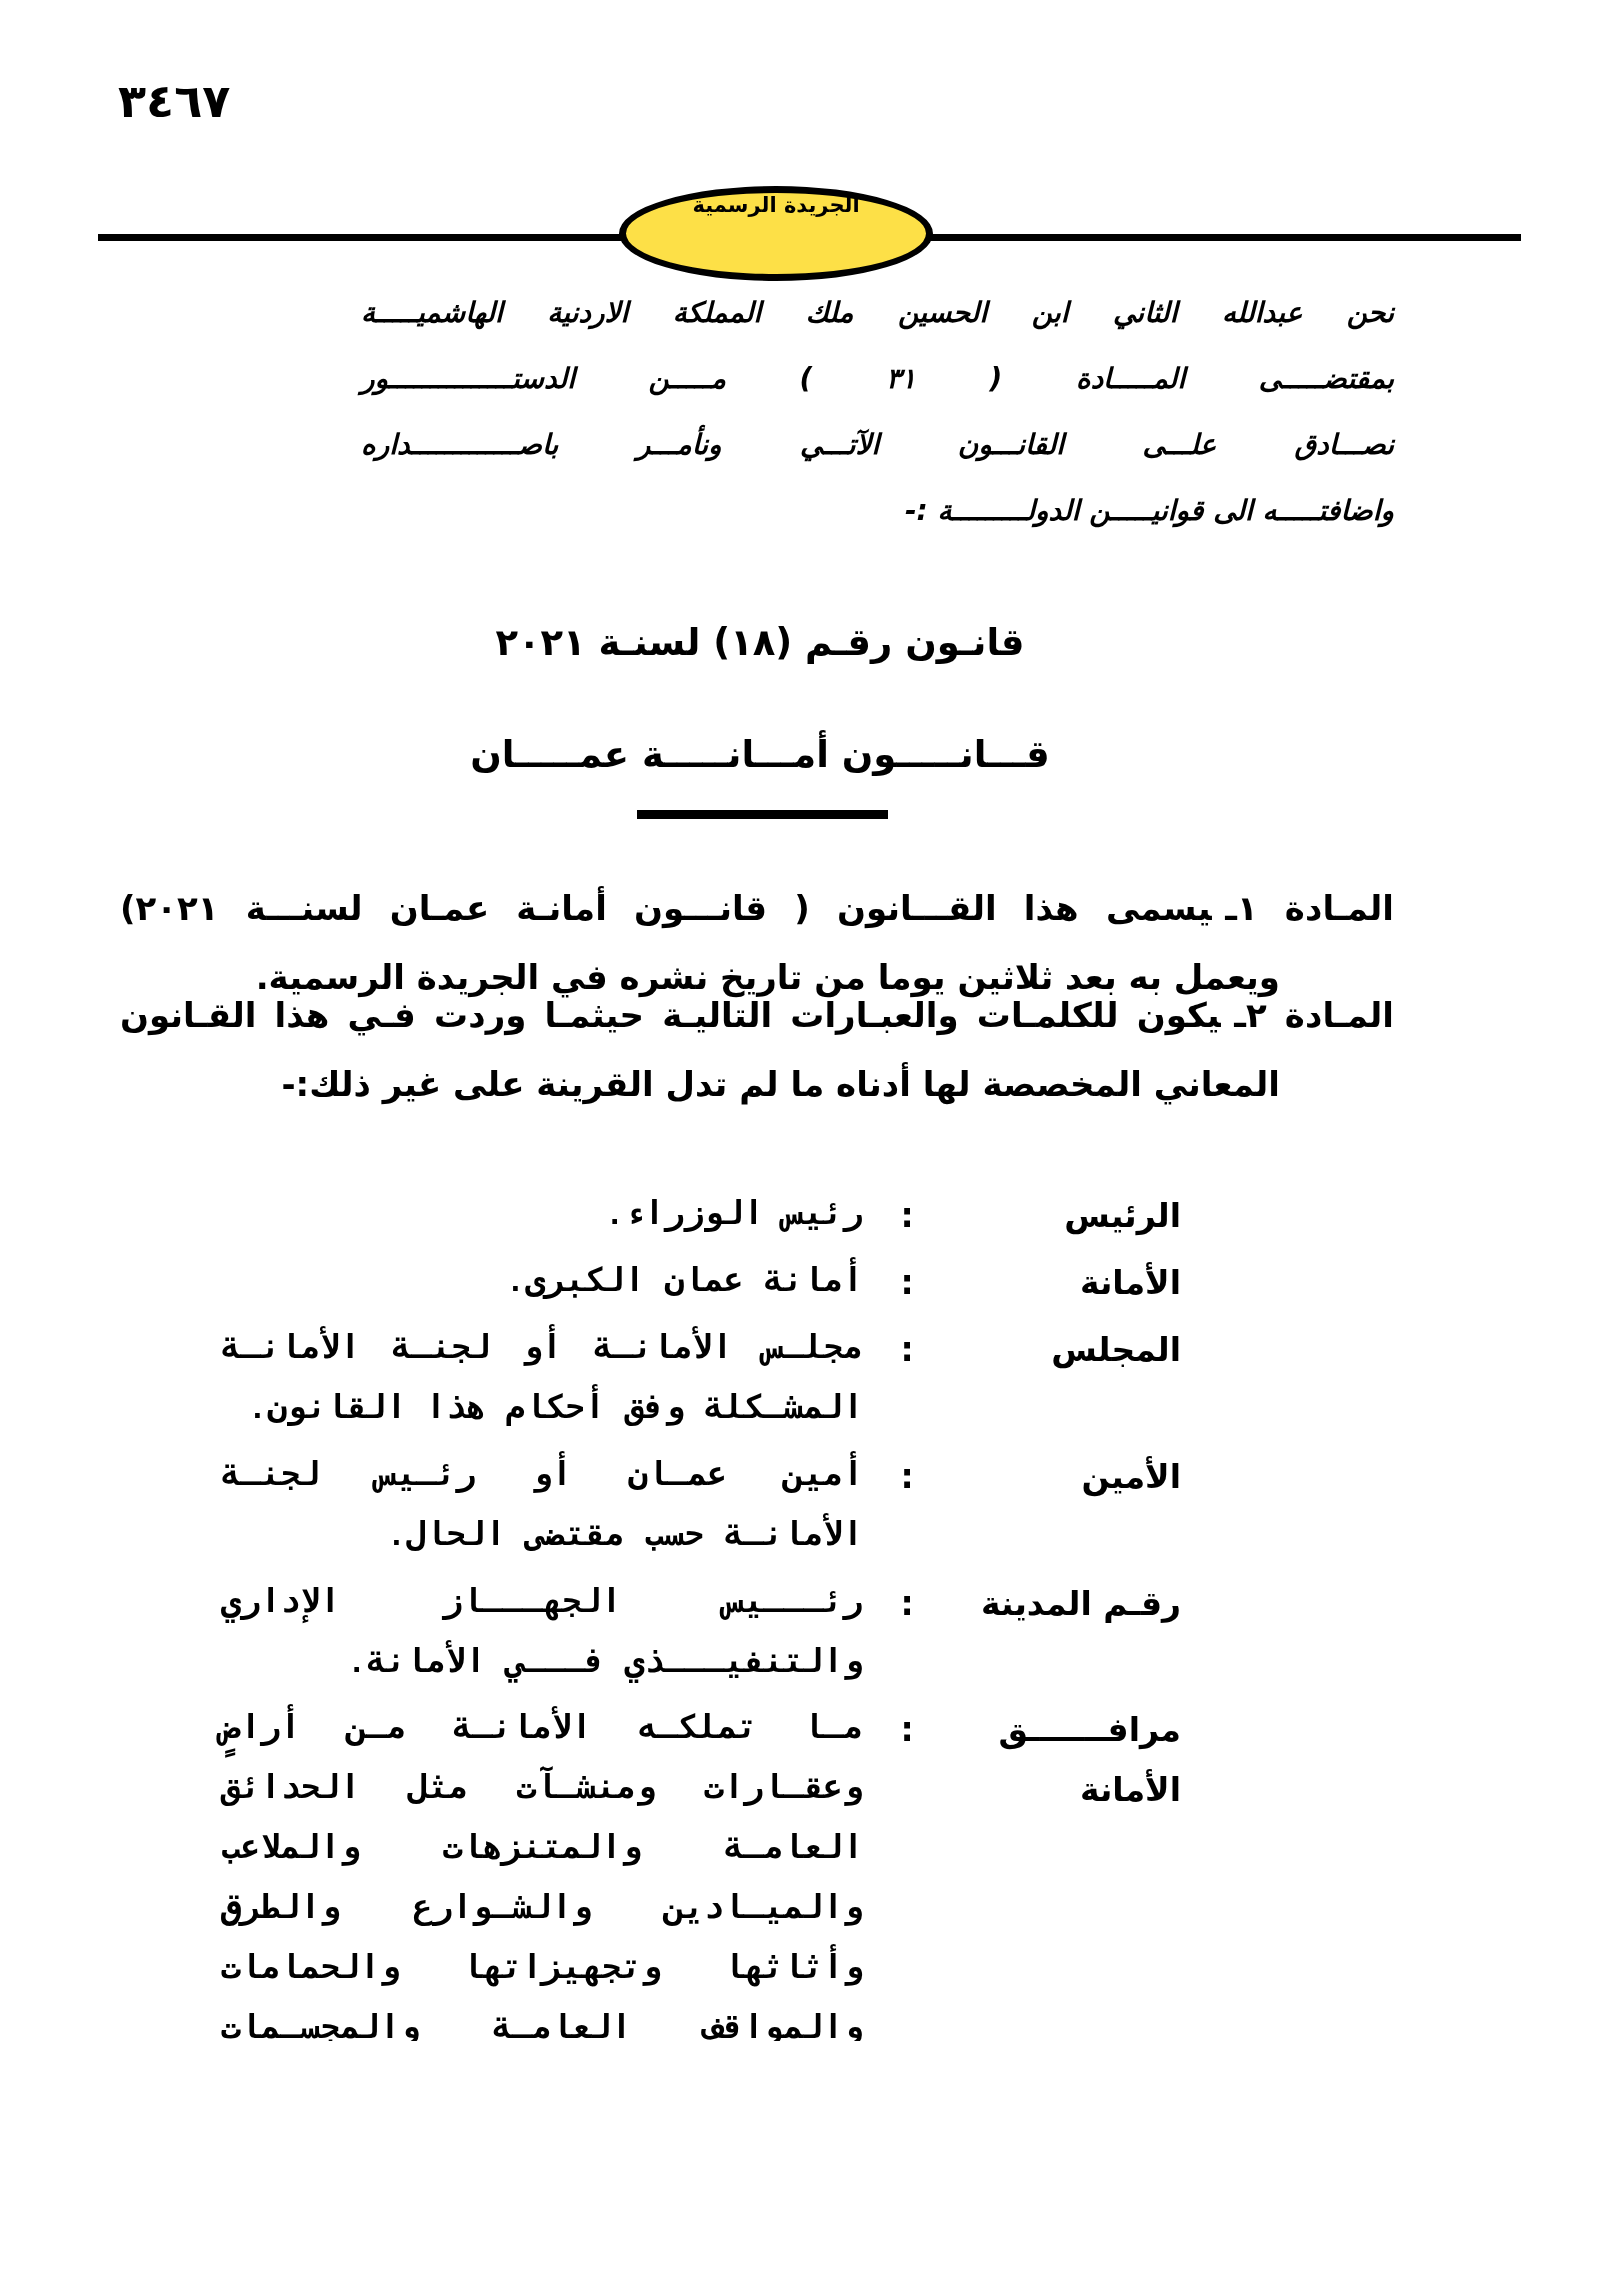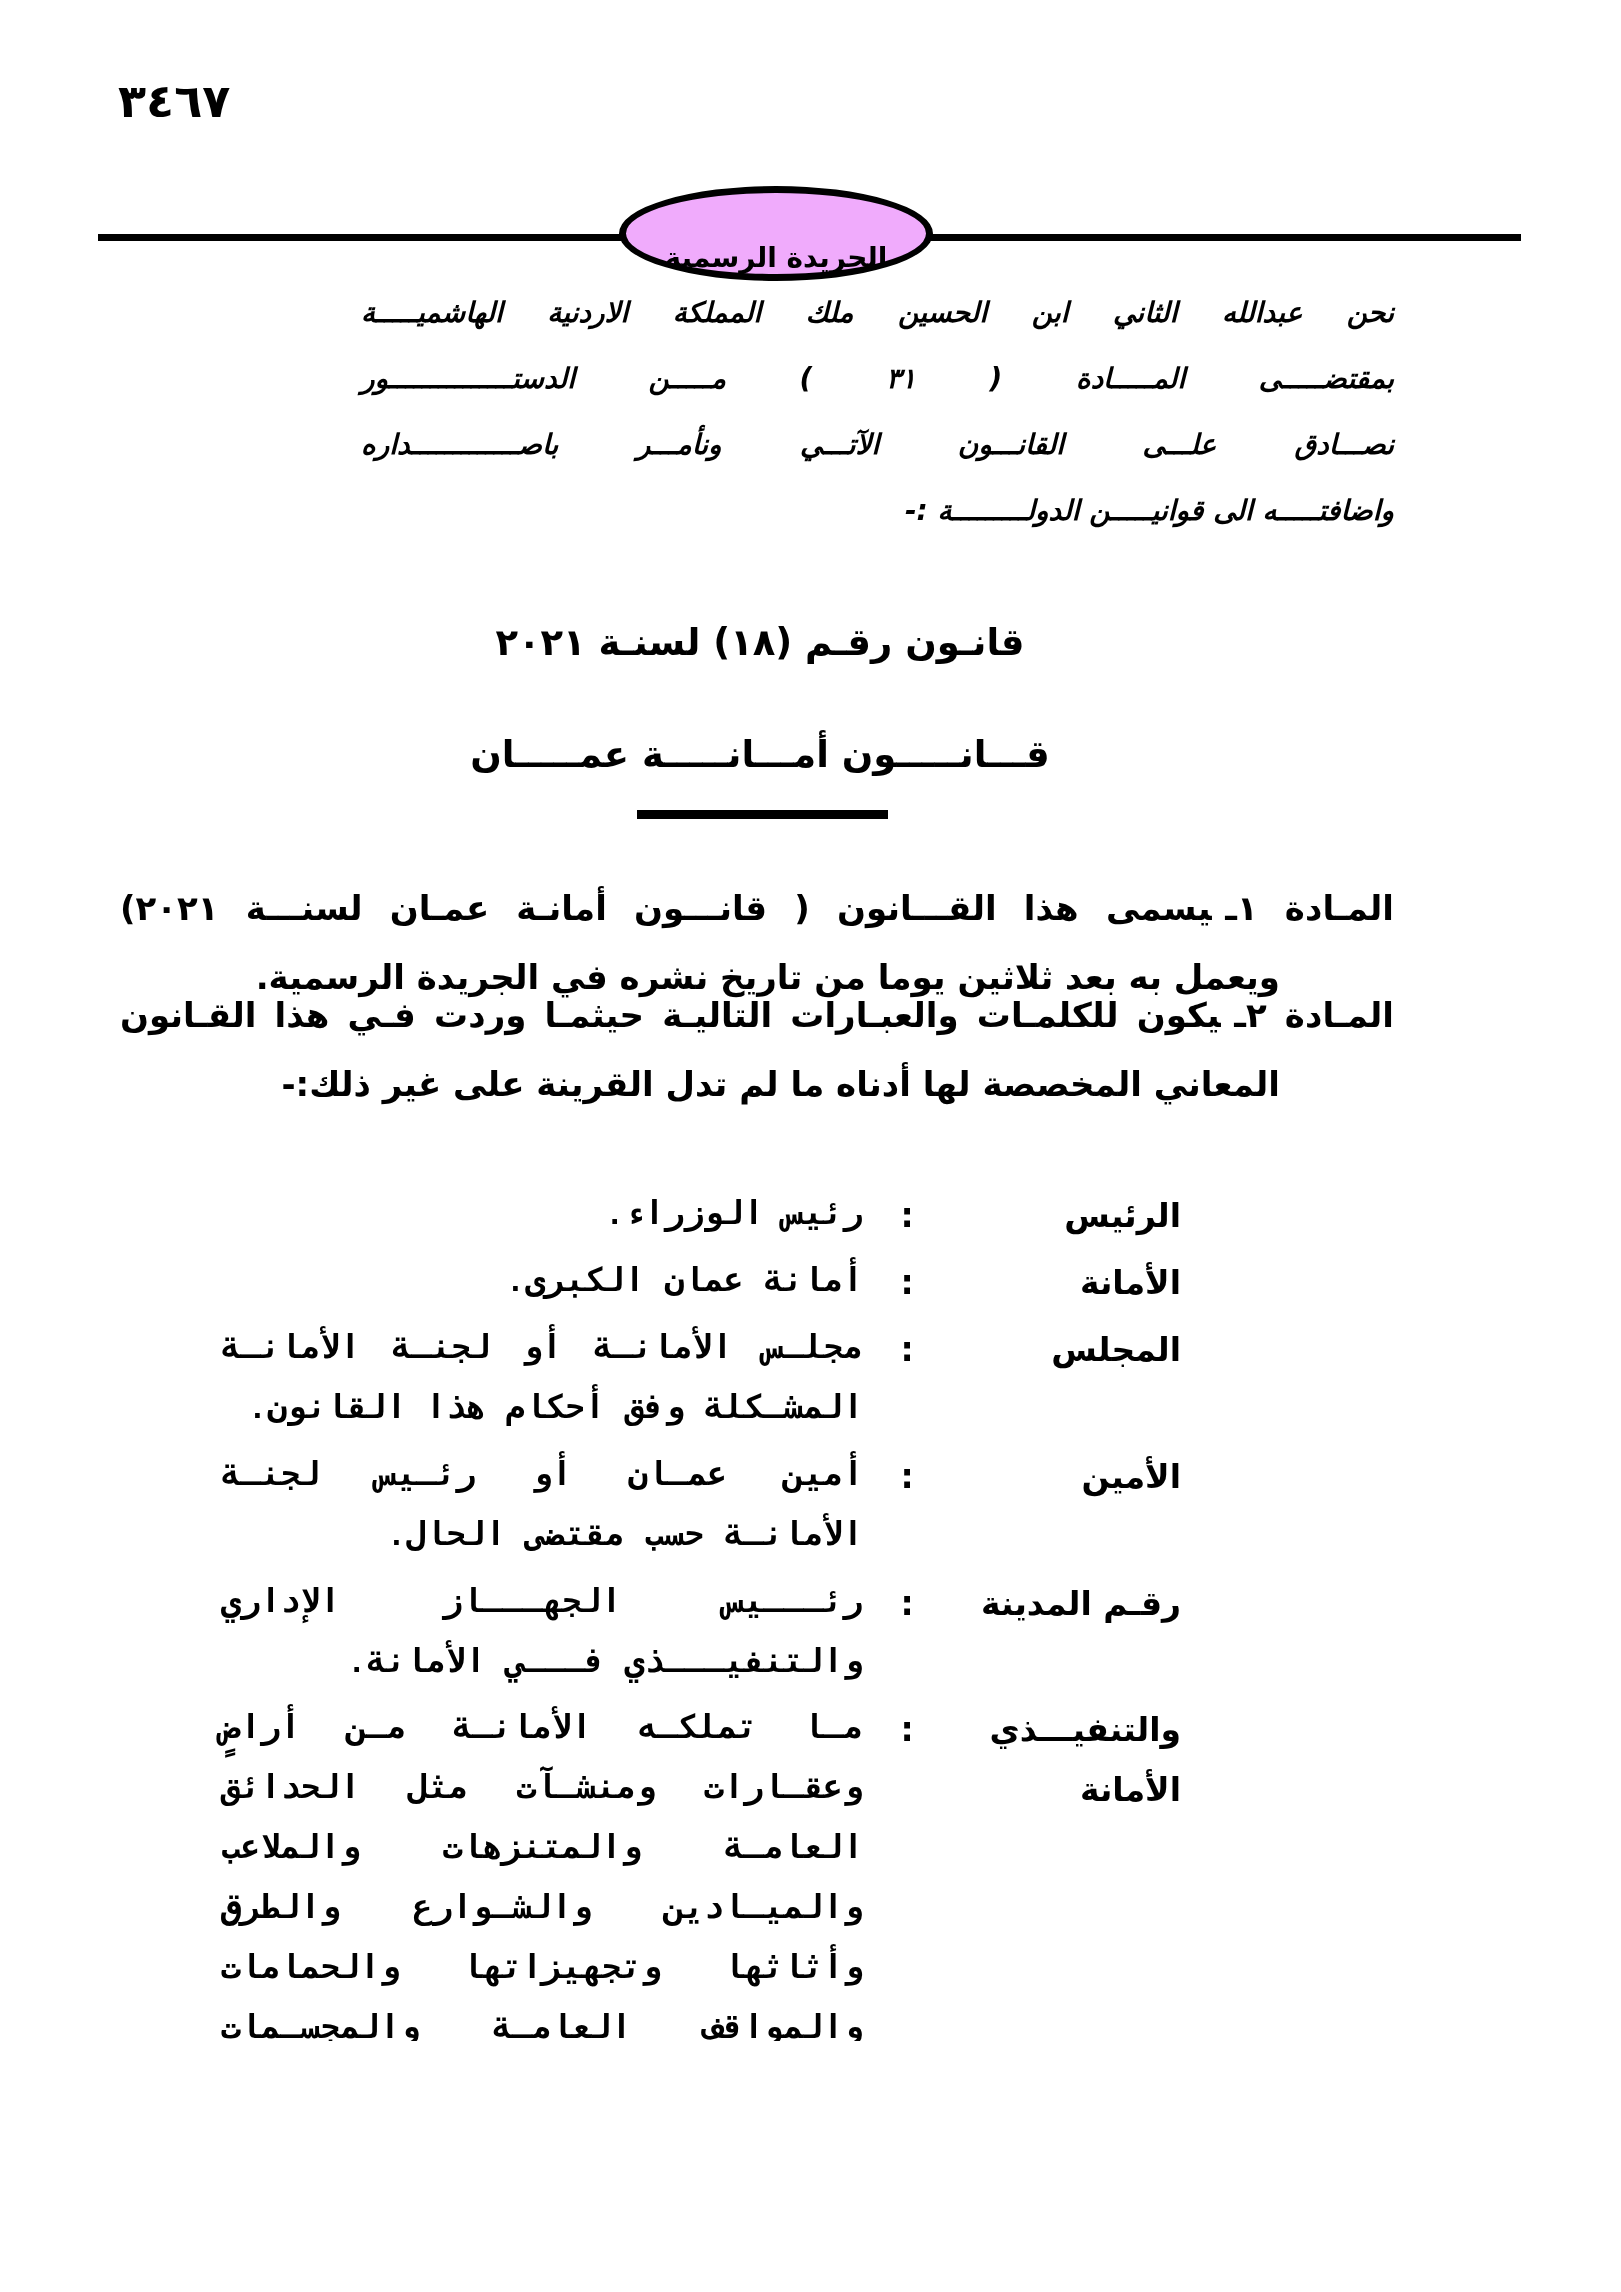--- a/index.html
+++ b/index.html
@@ -29,28 +29,28 @@
     background: #000;
     z-index: 1;
   }
   .header-badge {
     position: absolute;
     top: 186px;
     left: 619px;
     width: 314px;
     height: 95px;
     box-sizing: border-box;
-    background: #f0abfc;
+    background: #fde047;
     border: 7.8px solid #000;
     border-radius: 50%;
     display: flex;
-    align-items: flex-end;
+    align-items: flex-start;
     justify-content: center;
     z-index: 2;
-    font-size: 28px;
+    font-size: 21px;
     direction: rtl;
   }
   .preamble {
     position: absolute;
     top: 280px;
     right: 227px;
     width: 1033px;
     direction: rtl;
     font-size: 28px;
     line-height: 66px;
@@ -182,21 +182,21 @@
       <div class="term-col">
         <div>رقـم المدينة</div>
         <div></div>
       </div>
       <div class="colon-col">:</div>
       <div class="def-col">رئـــيس الجهـــاز الإداري والتنفيـــذي فـــي الأمانة.</div>
     </div>
 
     <div class="def-row">
       <div class="term-col">
-        <div>والتنفيـــذي</div>
+        <div>مرافـــــــق</div>
         <div>الأمانة</div>
       </div>
       <div class="colon-col">:</div>
       <div class="def-col">مـا تملكـه الأمانـة مـن أراضٍ وعقـارات ومنشـآت مثل الحدائق العامـة والمتنزهات والملاعب والميـادين والشـوارع والطرق وأثاثها وتجهيزاتها والحمامات والمواقف العامـة والمجسـمات الجماليـة والنصـب التذكاريـة والنـوافير ولوحـات العنونـة والمكتبات العامة وخطوط الخدمات التابعة للأمانة وغيرها مما تملكه الأمانة أو تديره.</div>
     </div>
 
   </div>
 </div>
 
 

